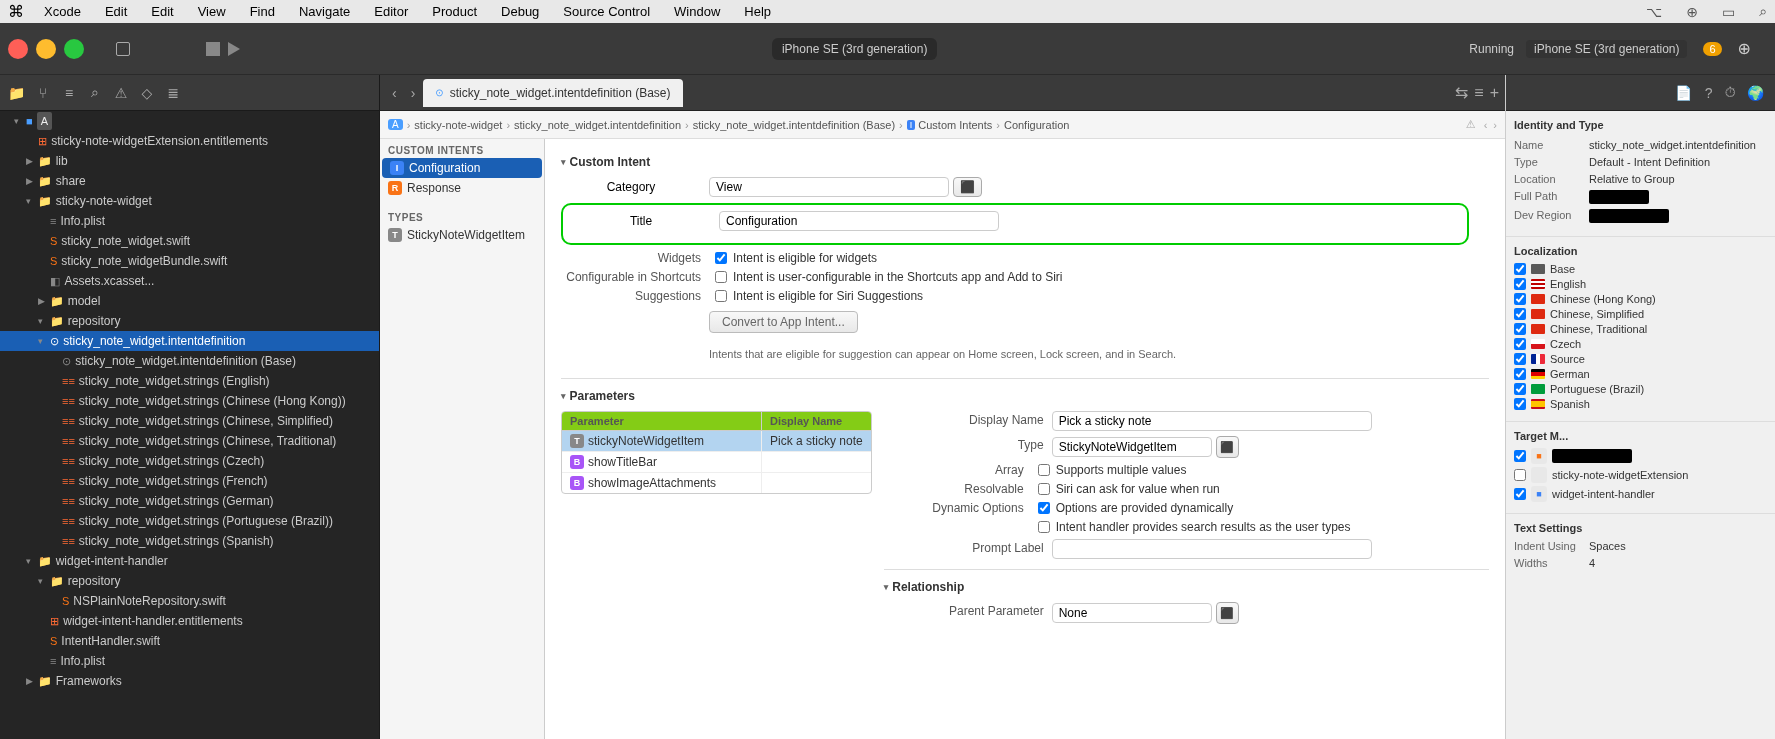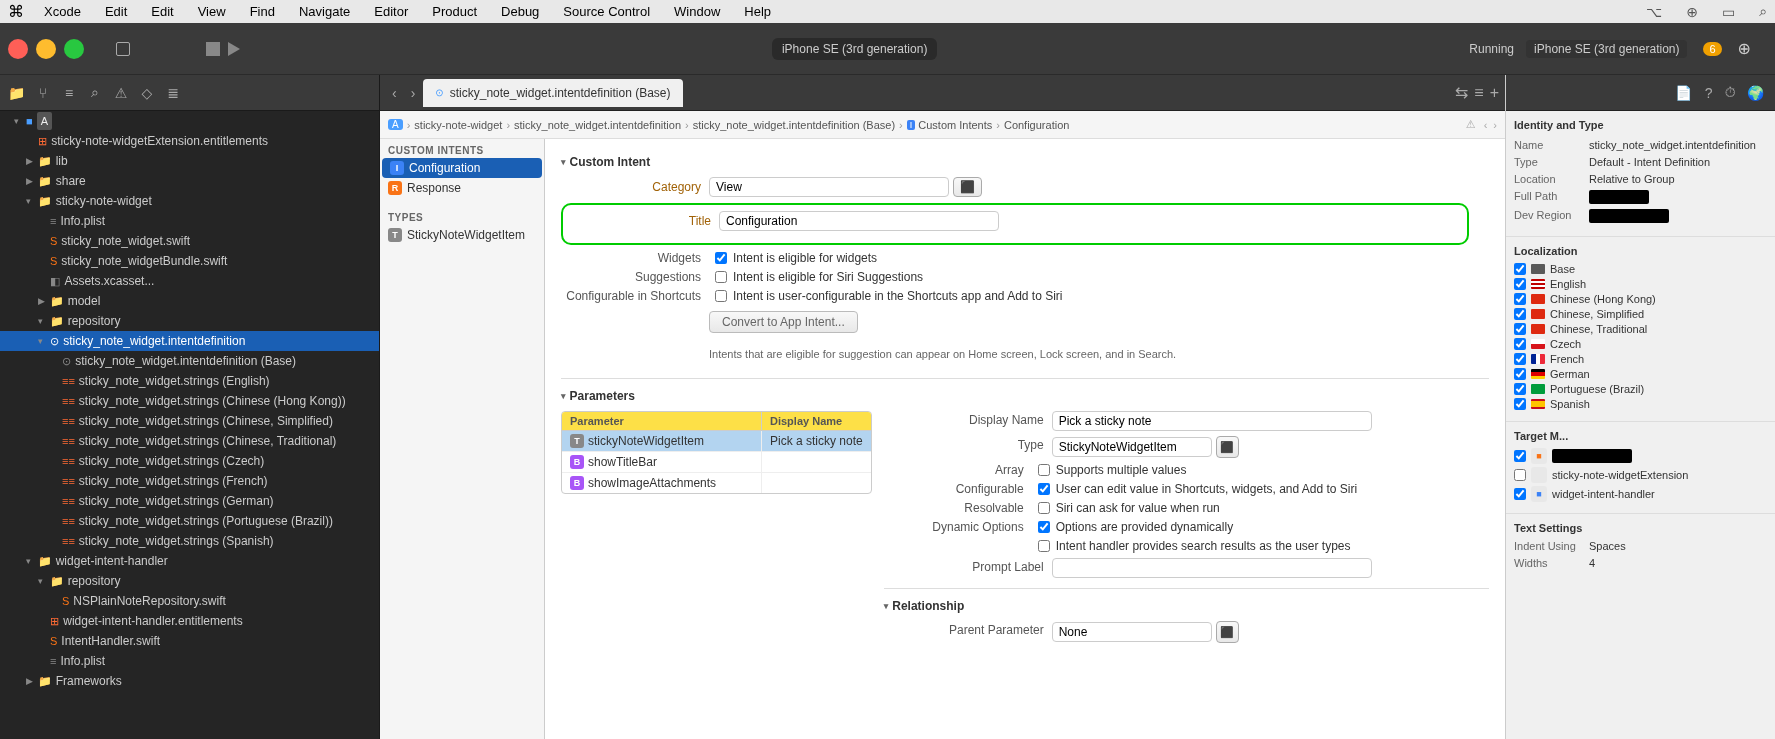--- a/index.html
+++ b/index.html
@@ -237,22 +237,22 @@
     }
     .section-arrow { font-size: 9px; color: #666; }
 
     .form-row {
       display: flex;
       align-items: center;
       margin-bottom: 6px;
       font-size: 12px;
     }
     .form-label {
-      color: #a16207;
-      text-align: right;
+      color: #000000;
+      text-align: center;
       min-width: 140px;
       margin-right: 8px;
       flex-shrink: 0;
     }
 
     .form-input {
       border: 1px solid #ccc;
       border-radius: 4px;
       padding: 2px 6px;
       font-size: 12px;
@@ -288,21 +288,21 @@
     .params-table {
       border: 1px solid #ccc;
       border-radius: 4px;
       overflow: hidden;
       margin-bottom: 8px;
     }
 
     .params-header {
       display: grid;
       grid-template-columns: 200px 1fr;
-      background: #fde047;
+      background: #84cc16;
       border-bottom: 1px solid #ccc;
     }
 
     .params-header-cell {
       padding: 3px 8px;
       font-size: 11px;
       font-weight: 600;
       color: #555;
       border-right: 1px solid #ccc;
     }
@@ -841,30 +841,30 @@
 
         
         <div class="checkbox-row">
           <span class="cb-label-area">Widgets</span>
           <input type="checkbox" checked="" style="">
           <span>Intent is eligible for widgets</span>
         </div>
 
         
         <div class="checkbox-row">
+          <span class="cb-label-area">Configurable in Shortcuts</span>
+          <input type="checkbox" style="">
+          <span>Intent is user-configurable in the Shortcuts app and Add to Siri</span>
+        </div>
+
+        
+        <div class="checkbox-row">
           <span class="cb-label-area">Suggestions</span>
           <input type="checkbox" style="">
           <span>Intent is eligible for Siri Suggestions</span>
-        </div>
-
-        
-        <div class="checkbox-row">
-          <span class="cb-label-area">Configurable in Shortcuts</span>
-          <input type="checkbox" style="">
-          <span>Intent is user-configurable in the Shortcuts app and Add to Siri</span>
         </div>
         <div style="margin: 8px 0 8px 148px;">
           <button class="convert-btn">Convert to App Intent...</button>
         </div>
 
         
         <div style="margin-left:148px; max-width:500px; padding: 2px 0;">
           <p class="info-text">Intents that are eligible for suggestion can appear on Home screen, Lock screen, and in Search.</p>
         </div>
 
@@ -927,25 +927,20 @@
                 <button style="border:1px solid #aaa;border-radius:4px;padding:2px 4px;background:linear-gradient(to bottom,#f8f8f8,#e8e8e8);cursor:pointer;font-size:11px;height:22px;">⬛</button>
               </div>
             </div>
 
             <div class="checkbox-row">
               <span class="cb-label-area">Array</span>
               <input type="checkbox" style="">
               <span>Supports multiple values</span>
             </div>
 
-            <div class="checkbox-row">
-              <span class="cb-label-area">Configurable</span>
-              <input type="checkbox" checked="" style="">
-              <span>User can edit value in Shortcuts, widgets, and Add to Siri</span>
-            </div>
 
             <div class="checkbox-row">
               <span class="cb-label-area">Resolvable</span>
               <input type="checkbox" style="">
               <span>Siri can ask for value when run</span>
             </div>
 
             <div class="checkbox-row">
               <span class="cb-label-area">Dynamic Options</span>
               <input type="checkbox" checked="" style="">
@@ -1046,21 +1041,21 @@
         <span>Chinese, Traditional</span>
       </div>
       <div class="loc-item">
         <input type="checkbox" class="loc-checkbox" checked="" style="">
         <span class="loc-flag flag-cz"></span>
         <span>Czech</span>
       </div>
       <div class="loc-item">
         <input type="checkbox" class="loc-checkbox" checked="" style="">
         <span class="loc-flag flag-fr"></span>
-        <span>French</span>
+        <span>Source</span>
       </div>
       <div class="loc-item">
         <input type="checkbox" class="loc-checkbox" checked="" style="">
         <span class="loc-flag flag-de"></span>
         <span>German</span>
       </div>
       <div class="loc-item">
         <input type="checkbox" class="loc-checkbox" checked="" style="">
         <span class="loc-flag flag-br"></span>
         <span>Portuguese (Brazil)</span>

